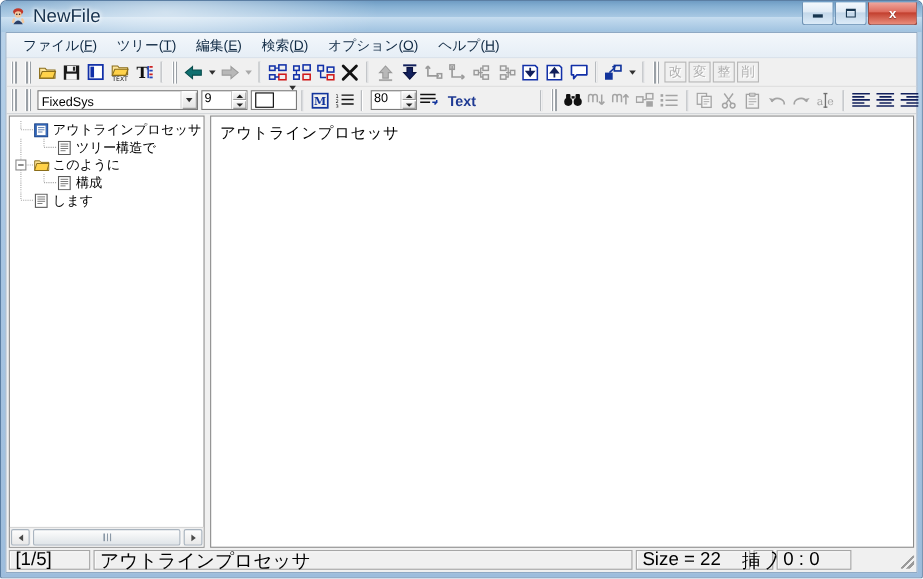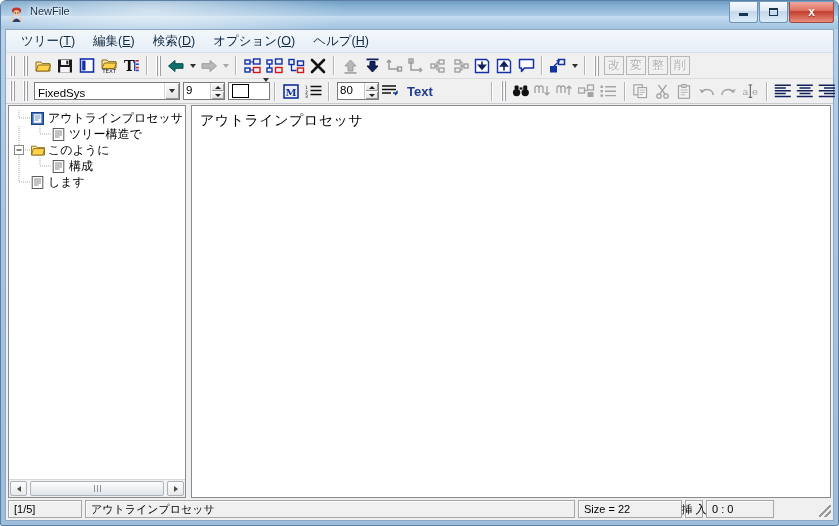--- a/index.html
+++ b/index.html
@@ -34,21 +34,21 @@
   .titlebar .glow {
     position:absolute; left:-60px; top:-50px; width:420px; height:120px;
     background: radial-gradient(ellipse at center, rgba(255,255,255,.55), rgba(255,255,255,0) 65%);
     pointer-events:none;
   }
   .win-icon {
     position: absolute; left: 7px; top: 5px; width: 17px; height: 17px;
   }
   .win-title {
     position: absolute; left: 29px; top: 4px;
-    font-size: 11px; color: #16314d;
+    font-size: 17px; color: #16314d;
     text-shadow: 0 0 4px #ffffff, 0 0 6px #ffffff, 0 1px 0 #eaf3fb;
     font-family: "Liberation Sans", sans-serif;
     white-space: nowrap;
   }
   .wbtns { position:absolute; right: 4px; top: 1px; display:flex; gap:0; }
   .wbtn {
     width: 29px; height: 21px; margin-left: 1px;
     border: 1px solid #6f93b5;
     border-top: none;
     border-radius: 0 0 3px 3px;
@@ -239,21 +239,21 @@
   }
 
   
   .statusbar {
     height: 22px; flex: 0 0 auto; display:flex; align-items: stretch;
     background: #f0f0f0; padding: 2px 0 2px 2px; box-sizing: border-box;
   }
   .sbcell {
     border: 1px solid #a6a6a6; background: #f0f0f0;
     margin-right: 3px; display:flex; align-items:center;
-    font-size: 11px; color: #000; padding: 0 5px; box-sizing:border-box;
+    font-size: 17px; color: #000; padding: 0 5px; box-sizing:border-box;
     font-family: "Liberation Sans", sans-serif; white-space:nowrap;
     box-shadow: inset 1px 1px 0 #fcfcfc;
   }
   .sb-page { width: 74px; }
   .sb-path { flex: 1 1 auto; }
   .sb-size { width: 104px; }
   .sb-mode { width: 18px; justify-content:center; }
   .sb-pos  { width: 68px; }
   .sb-grip { width: 56px; position: relative; margin-right: 0; border:none; box-shadow:none;}
   .gripper {
@@ -292,20 +292,21 @@
           </div>
         <div class="wbtn close">
             <span class="g">x</span>
           </div>
       </div>
     </div>
 
     <div class="client">
 
       <div class="menubar">
+        <div class="menu-item"><span>ファイル(</span><u>F</u><span>)</span></div>
         <div class="menu-item"><span>ツリー(</span><u>T</u><span>)</span></div>
         <div class="menu-item"><span>編集(</span><u>E</u><span>)</span></div>
         <div class="menu-item"><span>検索(</span><u>D</u><span>)</span></div>
         <div class="menu-item"><span>オプション(</span><u>O</u><span>)</span></div>
         <div class="menu-item"><span>ヘルプ(</span><u>H</u><span>)</span></div>
       </div>
 
       <div class="tbrow">
         <span class="grip"></span>
         <span class="grip"></span>

